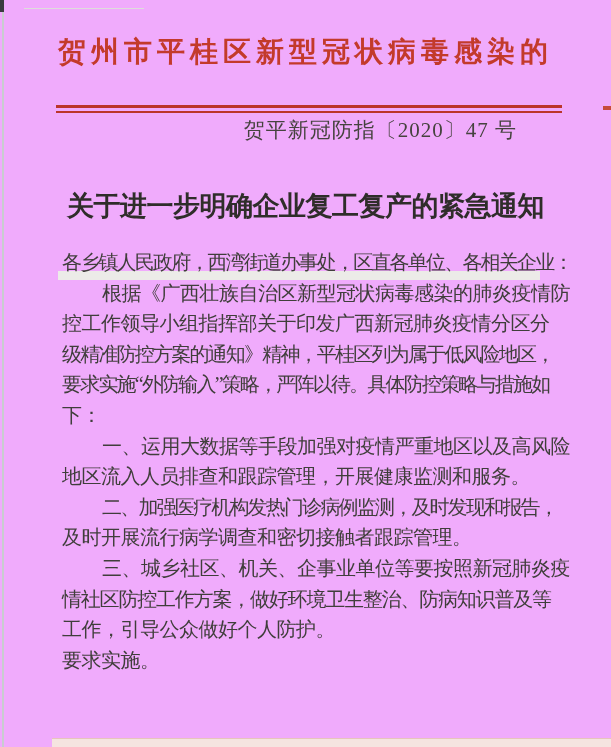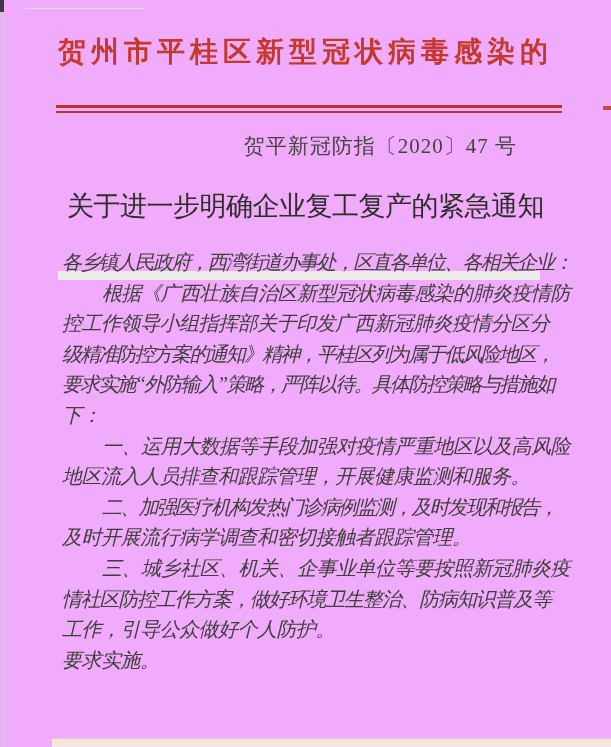--- a/index.html
+++ b/index.html
@@ -47,46 +47,45 @@
   .red-rule {
     position: absolute; top: 105px; left: 56px; width: 506px; height: 3px;
     border-top: 3px solid #bb352a;
     border-bottom: 2px solid #bb352a;
   }
   .red-rule-fragment {
     position: absolute; top: 106px; left: 603px; width: 8px; height: 4px;
     background: #c64a3c;
   }
   .doc-number {
-    position: absolute; top: 132px; right: 94px;
+    position: absolute; top: 116px; right: 94px;
     font-size: 21px;
     color: #46433f;
     letter-spacing: 1px;
     white-space: nowrap;
   }
   .doc-title {
     position: absolute; top: 188px; left: 0; width: 100%;
     text-align: center;
     font-size: 27px;
-    font-weight: normal;
+    font-weight: bold;
     color: #2f2d2a;
     letter-spacing: -0.5px;
     white-space: nowrap;
   }
   .doc-body {
     position: absolute; top: 247px; left: 62px; width: 492px;
     font-size: 20px;
     color: #403e3b;
     z-index: 2;
   }
   .doc-line {
     line-height: 30.6px;
     letter-spacing: -0.5px;
     white-space: nowrap;
-    font-style: italic;
   }
   .indent { padding-left: 40px; }
   .tight  { letter-spacing: -1.8px; }
   .snug   { letter-spacing: -1.2px; }
 </style>
 </head>
 <body>
 
 <div class="page">
 

